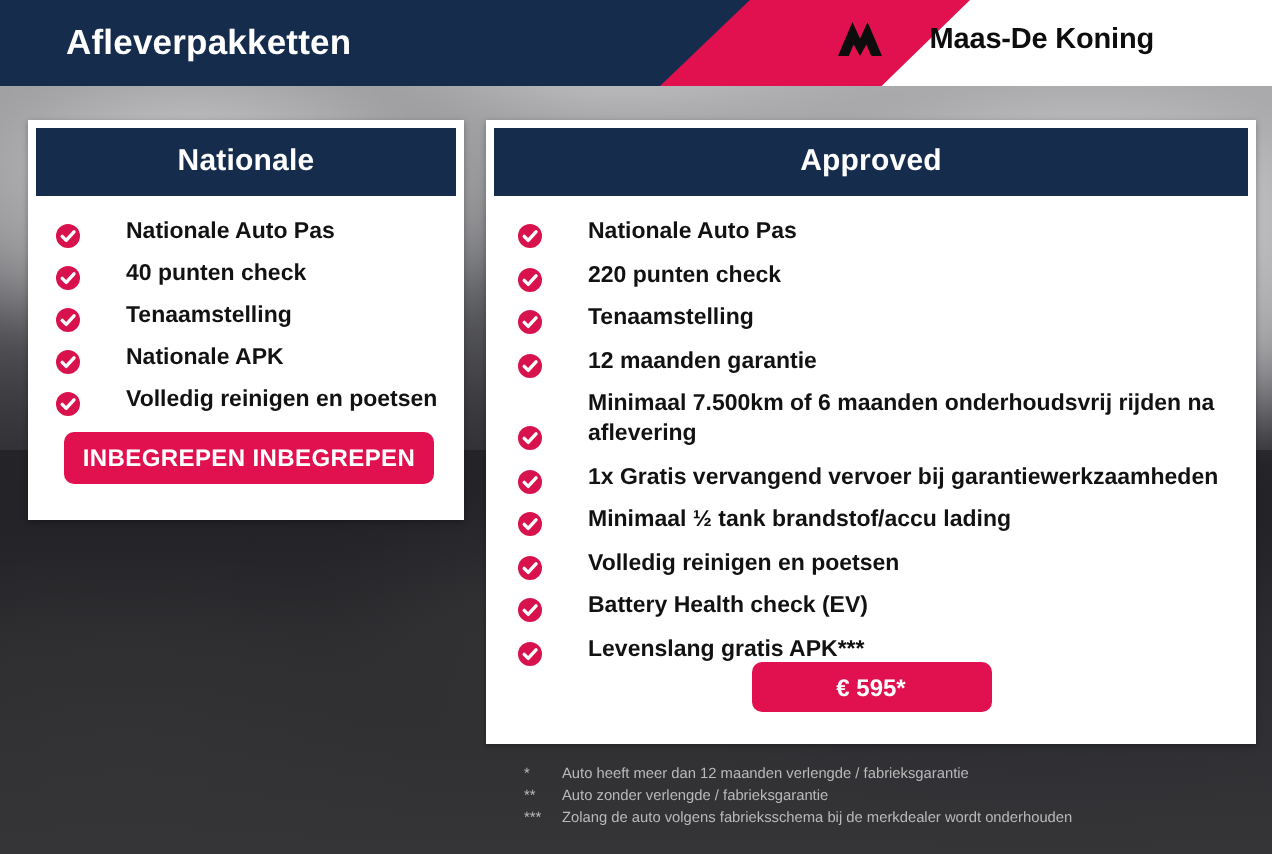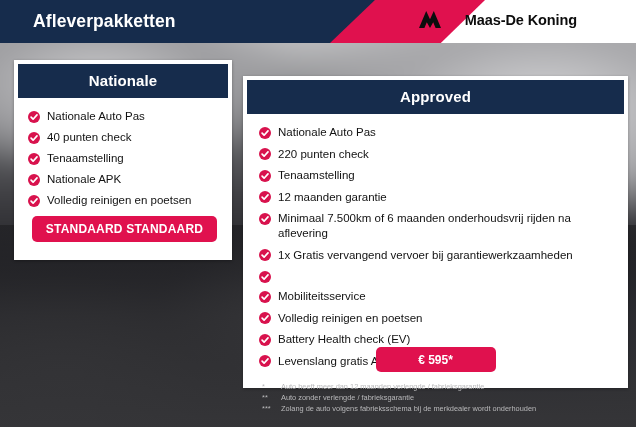--- a/index.html
+++ b/index.html
@@ -86,21 +86,21 @@
     white-space: nowrap;
   }
 
   
   .card {
     position: absolute;
     background: #ffffff;
     box-shadow: 0 1px 3px rgba(0,0,0,0.3);
   }
   .card-standard { left: 14px; top: 60px; width: 218px; height: 200px; }
-  .card-approved { left: 243px; top: 60px; width: 385px; height: 312px; margin-top: 16px; }
+  .card-approved { left: 243px; top: 60px; width: 385px; height: 312px; }
 
   .card-head {
     background: #162c4c;
     color: #ffffff;
     text-align: center;
     font-weight: bold;
     font-size: 15px;
     letter-spacing: 0.1px;
   }
   .card-standard .card-head { height: 34px; line-height: 34px; margin: 4px 4px 0 4px; }
@@ -108,25 +108,25 @@
 
   .feature-list {
     list-style: none;
     padding: 11px 0 0 0;
   }
   .card-standard .feature-list { padding-left: 14px; }
   .card-approved .feature-list { padding-left: 16px; }
 
   .feature-item {
     display: flex;
-    align-items: flex-start;
-    gap: 7px;
+    align-items: flex-end;
+    gap: 23px;
     margin-bottom: 6px;
     font-size: 11.5px;
-    font-weight: normal;
+    font-weight: bold;
     color: #121212;
     line-height: 15px;
   }
   .card-approved .feature-item { margin-bottom: 6.5px; }
 
   .check-icon {
     flex: 0 0 auto;
     width: 12px; height: 12px;
     margin-top: 1.5px;
     border-radius: 50%;
@@ -247,21 +247,21 @@
       <li class="feature-item">
         <span class="check-icon">
             <svg width="12" height="12" viewBox="0 0 12 12" style="display:block">
               <path d="M3.1 6.2 L5.1 8.2 L9.0 3.9" stroke="#ffffff" stroke-width="1.7" fill="none" stroke-linecap="round" stroke-linejoin="round"></path>
             </svg>
           </span>
         <span class="feature-text">Volledig reinigen en poetsen</span>
       </li>
     </ul>
 
-    <button class="btn-standard">STANDAARD STANDAARD</button>
+    <button class="btn-standard">INBEGREPEN INBEGREPEN</button>
   </div>
 
   <div class="card card-approved">
     <div class="card-head">Approved</div>
 
     <ul class="feature-list">
       <li class="feature-item">
         <span class="check-icon">
             <svg width="12" height="12" viewBox="0 0 12 12" style="display:block">
               <path d="M3.1 6.2 L5.1 8.2 L9.0 3.9" stroke="#ffffff" stroke-width="1.7" fill="none" stroke-linecap="round" stroke-linejoin="round"></path>
@@ -308,28 +308,21 @@
             </svg>
           </span>
         <span class="feature-text">1x Gratis vervangend vervoer bij garantiewerkzaamheden</span>
       </li>
       <li class="feature-item">
         <span class="check-icon">
             <svg width="12" height="12" viewBox="0 0 12 12" style="display:block">
               <path d="M3.1 6.2 L5.1 8.2 L9.0 3.9" stroke="#ffffff" stroke-width="1.7" fill="none" stroke-linecap="round" stroke-linejoin="round"></path>
             </svg>
           </span>
-      </li>
-      <li class="feature-item">
-        <span class="check-icon">
-            <svg width="12" height="12" viewBox="0 0 12 12" style="display:block">
-              <path d="M3.1 6.2 L5.1 8.2 L9.0 3.9" stroke="#ffffff" stroke-width="1.7" fill="none" stroke-linecap="round" stroke-linejoin="round"></path>
-            </svg>
-          </span>
-        <span class="feature-text">Mobiliteitsservice</span>
+        <span class="feature-text">Minimaal ½ tank brandstof/accu lading</span>
       </li>
       <li class="feature-item">
         <span class="check-icon">
             <svg width="12" height="12" viewBox="0 0 12 12" style="display:block">
               <path d="M3.1 6.2 L5.1 8.2 L9.0 3.9" stroke="#ffffff" stroke-width="1.7" fill="none" stroke-linecap="round" stroke-linejoin="round"></path>
             </svg>
           </span>
         <span class="feature-text">Volledig reinigen en poetsen</span>
       </li>
       <li class="feature-item">

